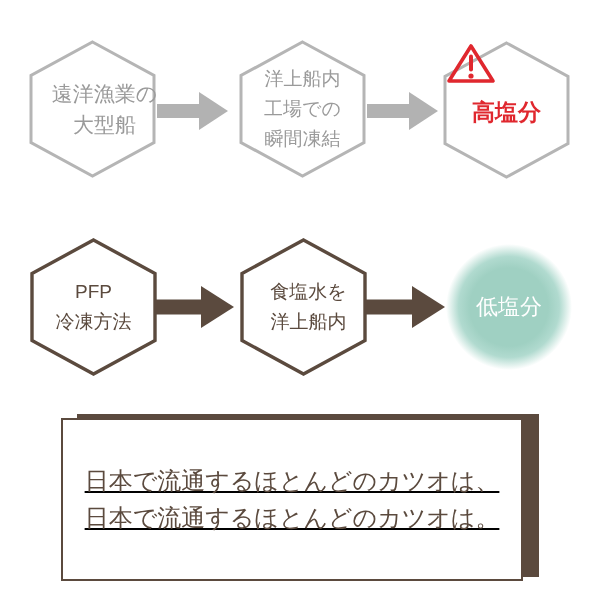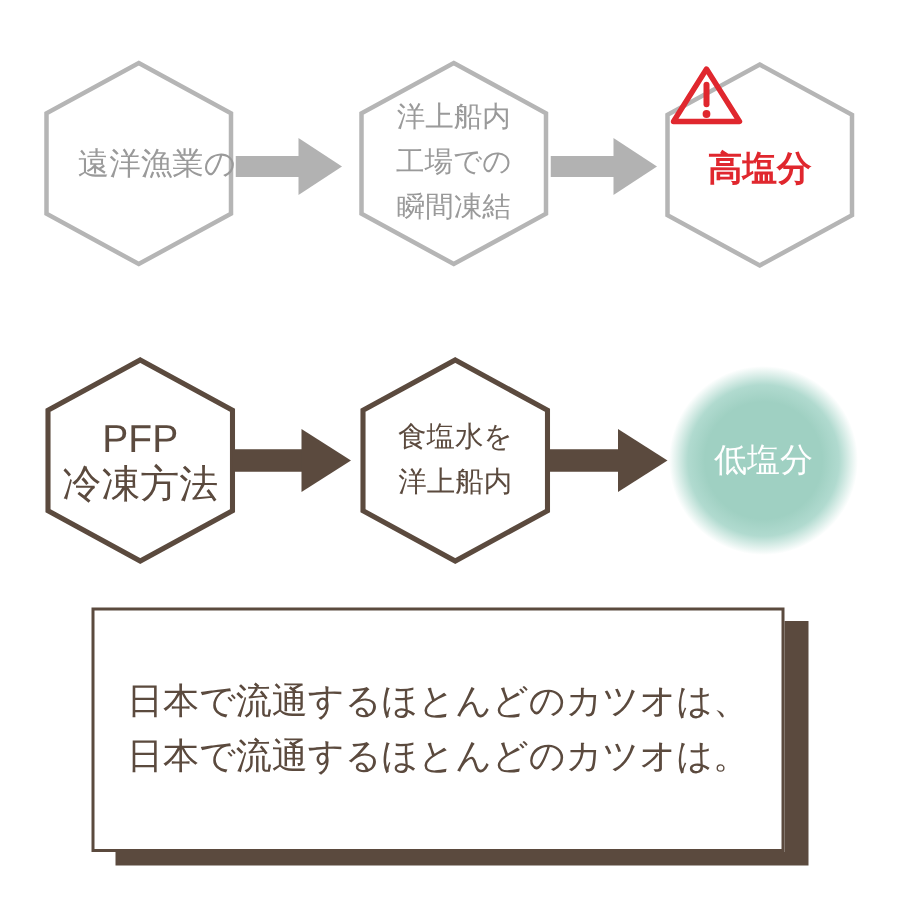--- a/index.html
+++ b/index.html
@@ -10,61 +10,62 @@
   }
   .stage{position:absolute;left:0;top:0;width:600px;height:600px;}
   .hex{position:absolute;width:127px;height:138px;}
   .hex svg{position:absolute;left:0;top:0;}
   .hex .content{
     position:absolute;inset:0;display:flex;flex-direction:column;
     align-items:center;justify-content:center;text-align:center;
   }
   .hex-label-gray{color:var(--gray-text,#999);font-size:21px;line-height:31px;}
   .hex-label-gray.small{font-size:19px;line-height:30px;}
-  .hex-label-brown{color:var(--brown,#5b4a3e);font-size:26px;line-height:30px;}
+  .hex-label-brown{color:var(--brown,#5b4a3e);font-size:19px;line-height:30px;}
   .hex-label-brown.small{font-size:19px;line-height:30px;}
   .hex-label-red{color:var(--red,#e0272e);font-size:23px;font-weight:bold;margin-top:5px;}
   .arrow{position:absolute;}
   .circle-badge{
     position:absolute;left:446px;top:244px;width:126px;height:126px;
     border-radius:50%;
     background:radial-gradient(closest-side,
       var(--green,#9fd0c2) 0%,
       var(--green,#9fd0c2) 62%,
       rgba(163,212,199,0.85) 80%,
       rgba(163,212,199,0.0) 100%);
     display:flex;align-items:center;justify-content:center;
   }
   .circle-badge .label{color:var(--white,#ffffff);font-size:22px;}
   .note-shadow{
     position:absolute;left:77px;top:414px;width:462px;height:163px;
     background:var(--brown,#5b4a3e);
   }
   .note-box{
-    position:absolute;left:61px;top:405px;width:462px;height:163px;
+    position:absolute;left:61px;top:418px;width:462px;height:163px;
     background:#ffffff;border:2px solid var(--brown,#5b4a3e);
     box-sizing:border-box;
-    display:flex;flex-direction:column;align-items:center;justify-content:center;
+    display:flex;flex-direction:column;align-items:center;justify-content:center;text-decoration:underline;
   }
   .note-line{
     color:var(--brown,#5b4a3e);font-size:24px;line-height:36.5px;
     white-space:nowrap;text-align:center;
   }
 </style>
 </head>
 <body>
 
 <div class="stage">
 
   <div class="hex" style="left:29px;top:40px;padding-left:24px;">
     <svg width="127" height="138" viewBox="0 0 127 138">
       <polygon points="63.5,2 125,35.5 125,102.5 63.5,136 2,102.5 2,35.5" fill="none" stroke="#b5b5b5" stroke-width="3"></polygon>
     </svg>
     <div class="content">
       <div class="hex-label-gray">遠洋漁業の</div>
+      <div class="hex-label-gray">大型船</div>
     </div>
   </div>
 
   <svg class="arrow" style="left:157px;top:91px;" width="72" height="40" viewBox="0 0 72 40">
     <rect x="0" y="13" width="44" height="14" fill="#b2b2b2"></rect>
     <polygon points="42,1 71,20 42,39" fill="#b2b2b2"></polygon>
   </svg>
 
   <div class="hex" style="left:239px;top:40px;">
     <svg width="127" height="138" viewBox="0 0 127 138">
@@ -104,21 +105,21 @@
       <div class="hex-label-brown">PFP</div>
       <div class="hex-label-brown">冷凍方法</div>
     </div>
   </div>
 
   <svg class="arrow" style="left:155px;top:286px;" width="80" height="42" viewBox="0 0 80 42">
     <rect x="0" y="13.5" width="48" height="15" fill="#5b4a3e"></rect>
     <polygon points="46,0 79,21 46,42" fill="#5b4a3e"></polygon>
   </svg>
 
-  <div class="hex" style="left:240px;top:238px;">
+  <div class="hex" style="left:240px;top:238px;padding-left:10px;">
     <svg width="127" height="138" viewBox="0 0 127 138">
       <polygon points="63.5,2 125,35.5 125,102.5 63.5,136 2,102.5 2,35.5" fill="none" stroke="#5b4a3e" stroke-width="3.4"></polygon>
     </svg>
     <div class="content">
       <div class="hex-label-brown small">食塩水を</div>
       <div class="hex-label-brown small">洋上船内</div>
     </div>
   </div>
 
   <svg class="arrow" style="left:366px;top:286px;" width="80" height="42" viewBox="0 0 80 42">

